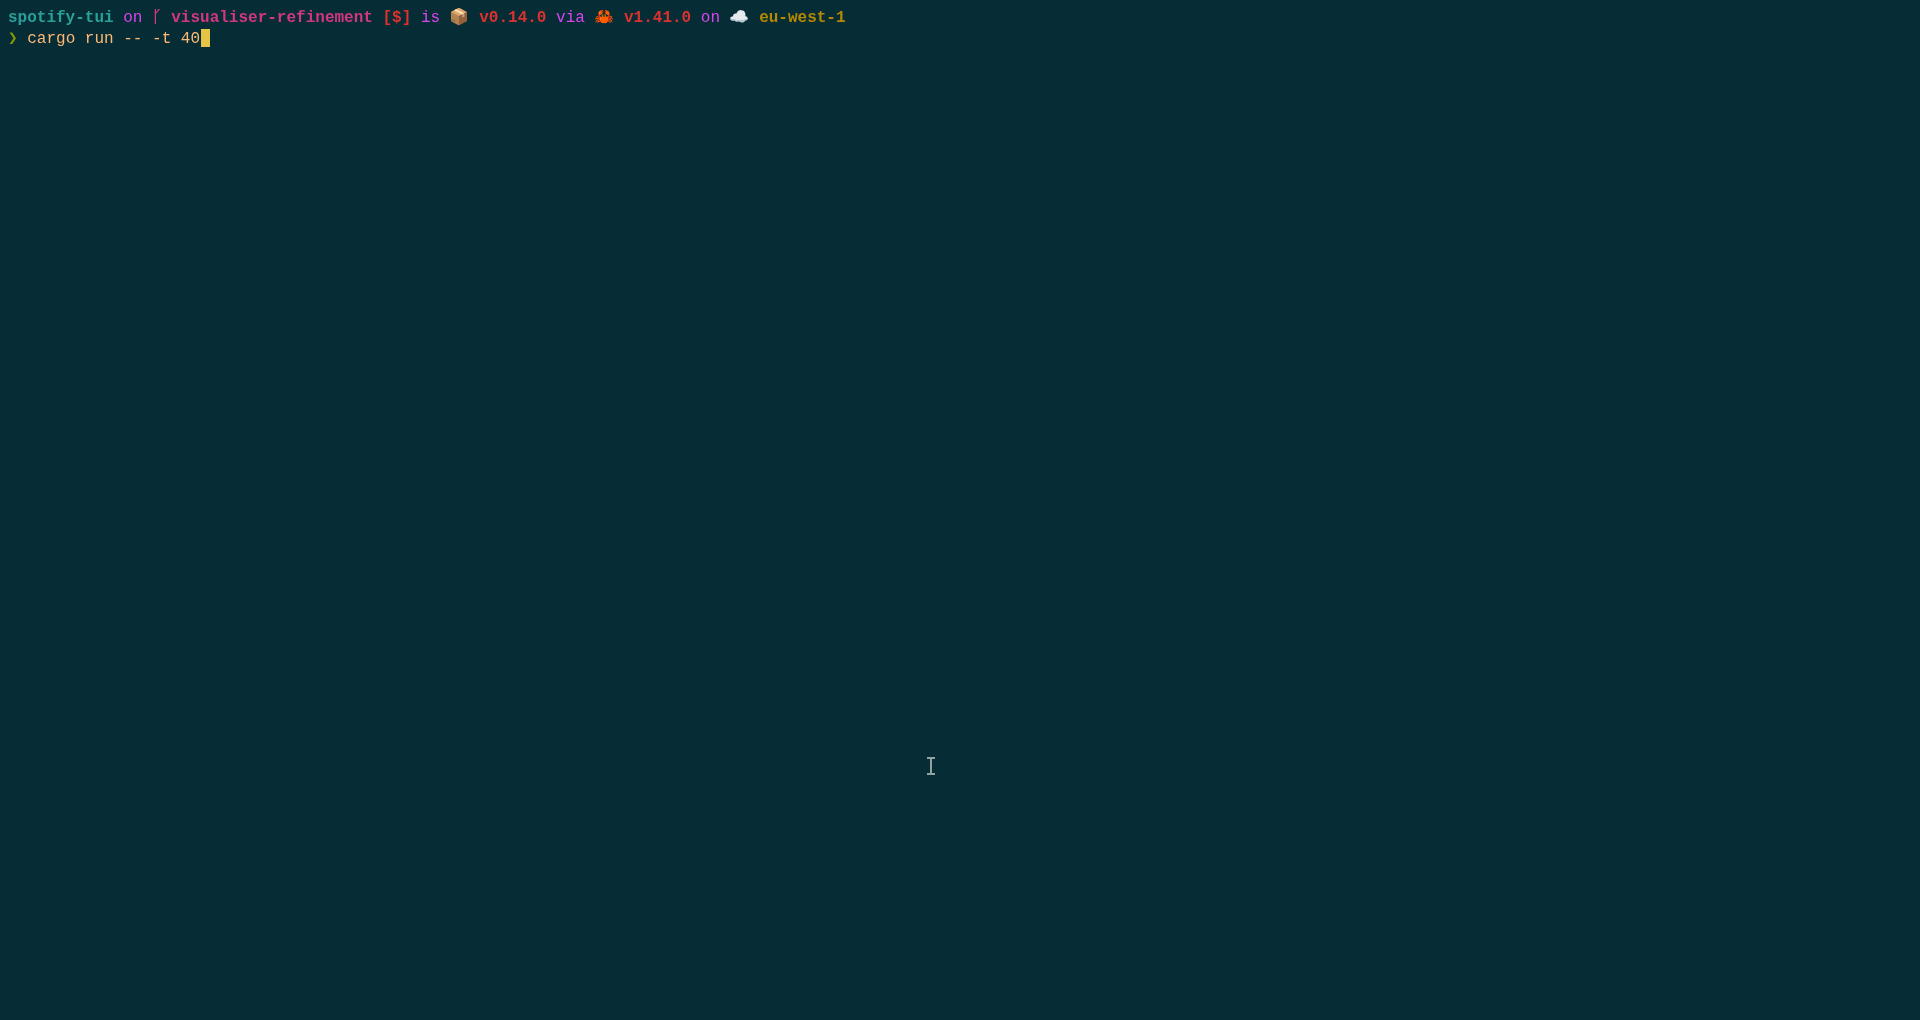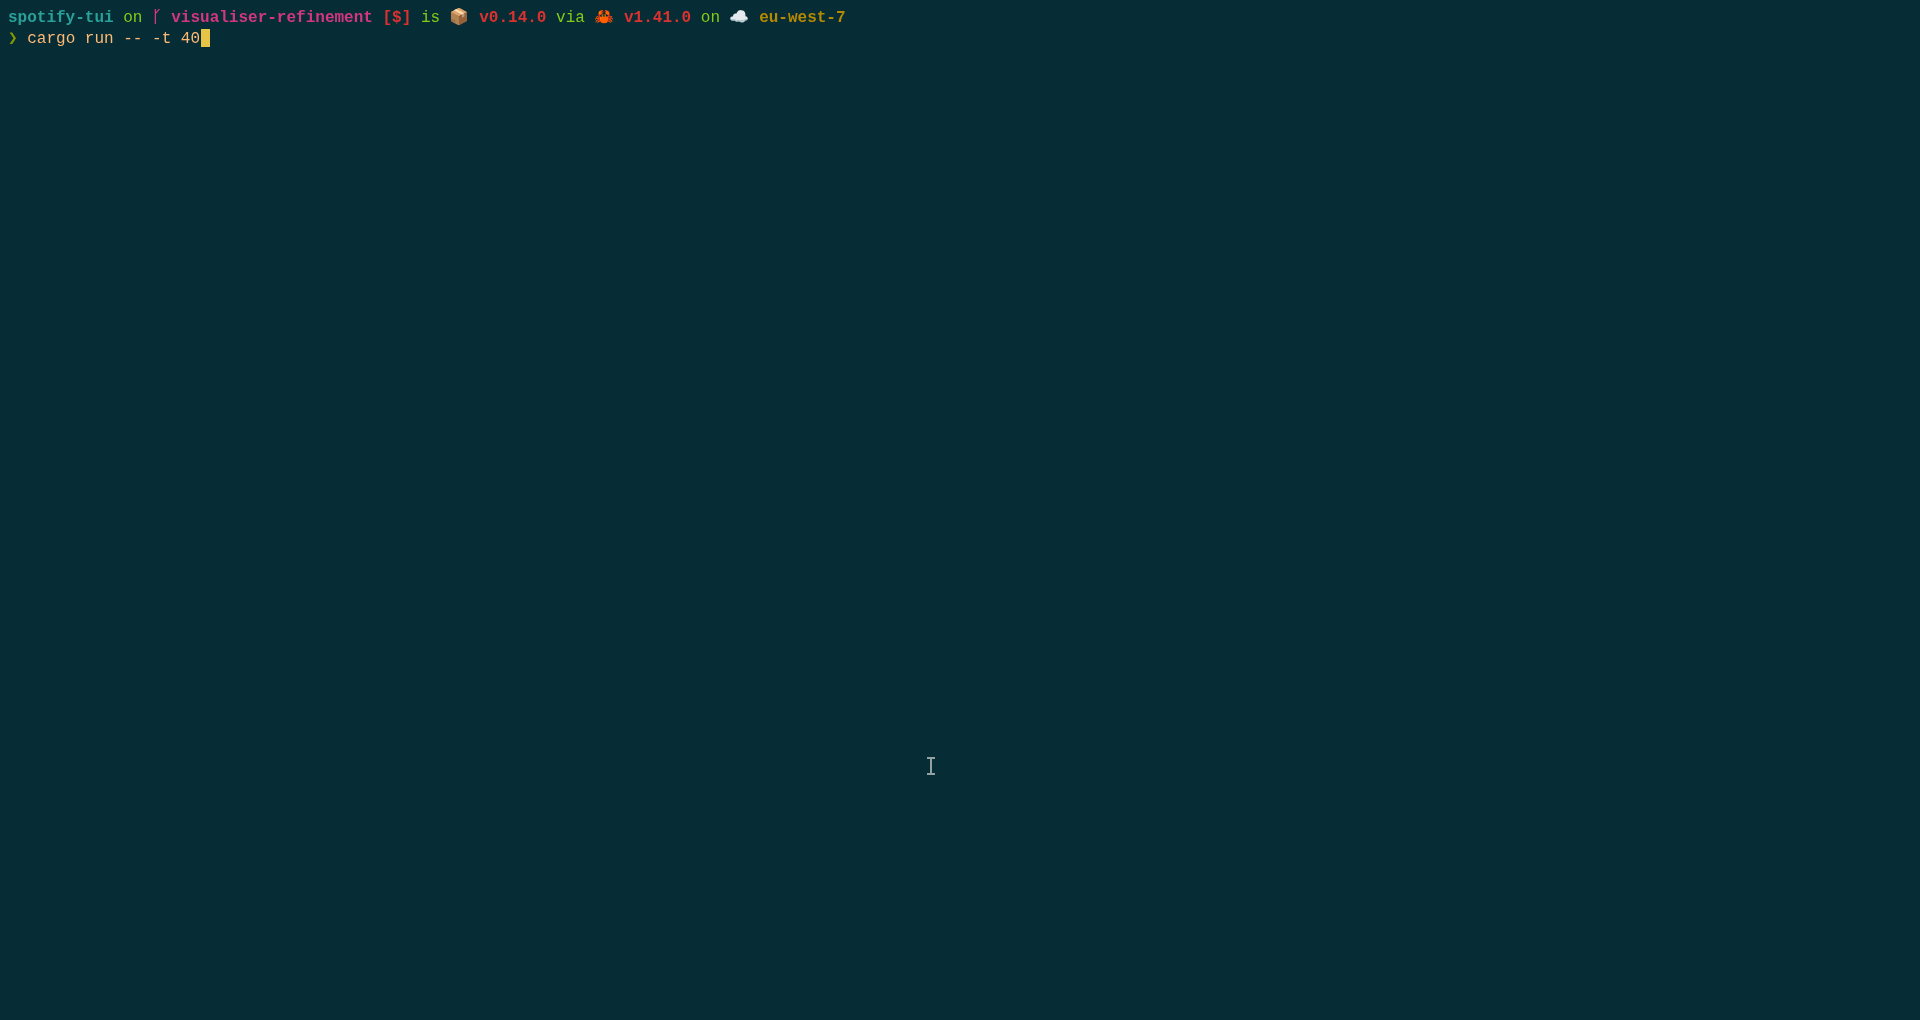--- a/index.html
+++ b/index.html
@@ -21,21 +21,21 @@
     .terminal-line {
       white-space: pre;
       display: flex;
       flex-wrap: nowrap;
     }
     .teal-bold {
       color: #2aa198;
       font-weight: bold;
     }
     .gray {
-      color: #84cc16;
+      color: #d946ef;
     }
     .magenta-bold {
       color: #d33682;
       font-weight: bold;
     }
     .red-bold {
       color: #dc322f;
       font-weight: bold;
     }
     .yellow-bold {
@@ -91,21 +91,21 @@
   <span class="magenta-bold">visualiser-refinement</span>
   <span class="red-bold"> [$]</span>
   <span class="gray"> is </span>
   <span class="emoji">📦 </span>
   <span class="red-bold">v0.14.0</span>
   <span class="gray"> via </span>
   <span class="emoji">🦀 </span>
   <span class="red-bold">v1.41.0</span>
   <span class="gray"> on </span>
   <span class="emoji">☁️ </span>
-  <span class="yellow-bold">eu-west-7</span>
+  <span class="yellow-bold">eu-west-1</span>
 </div>
 
 <div class="terminal-line">
   <span class="prompt-arrow">❯ </span>
   <span class="command-text">cargo run -- -t 40</span>
   <span class="cursor"></span>
 </div>
 
 <div class="text-cursor-ibeam"></div>
 

